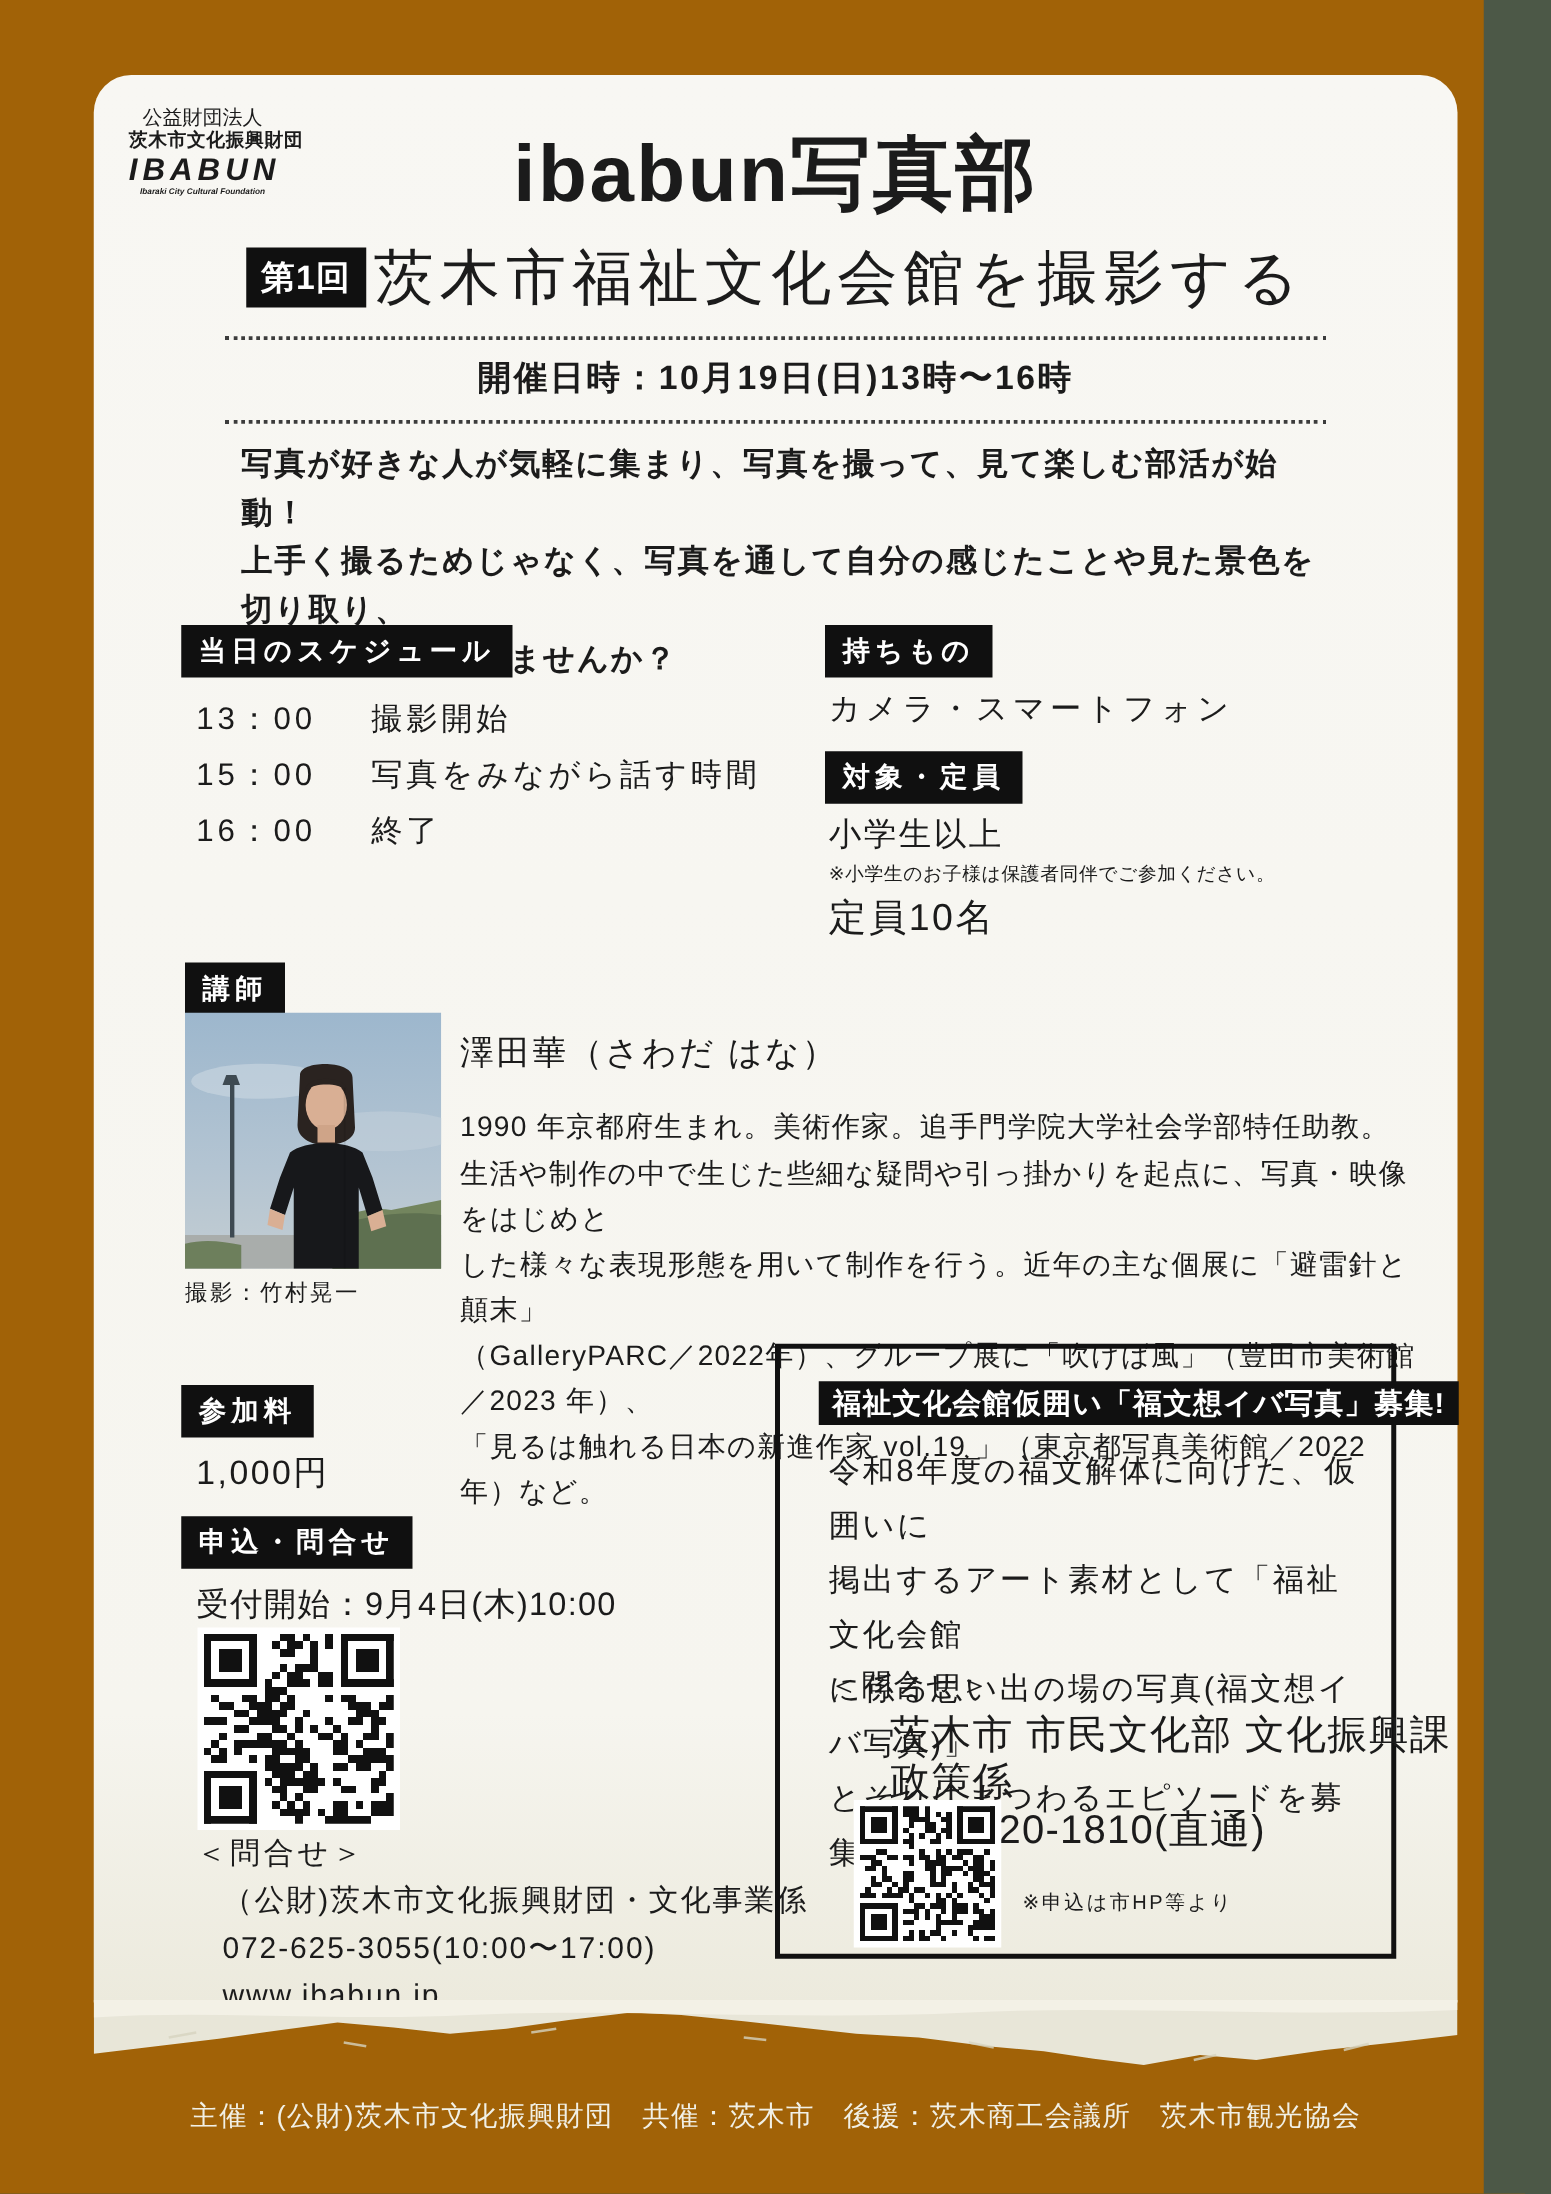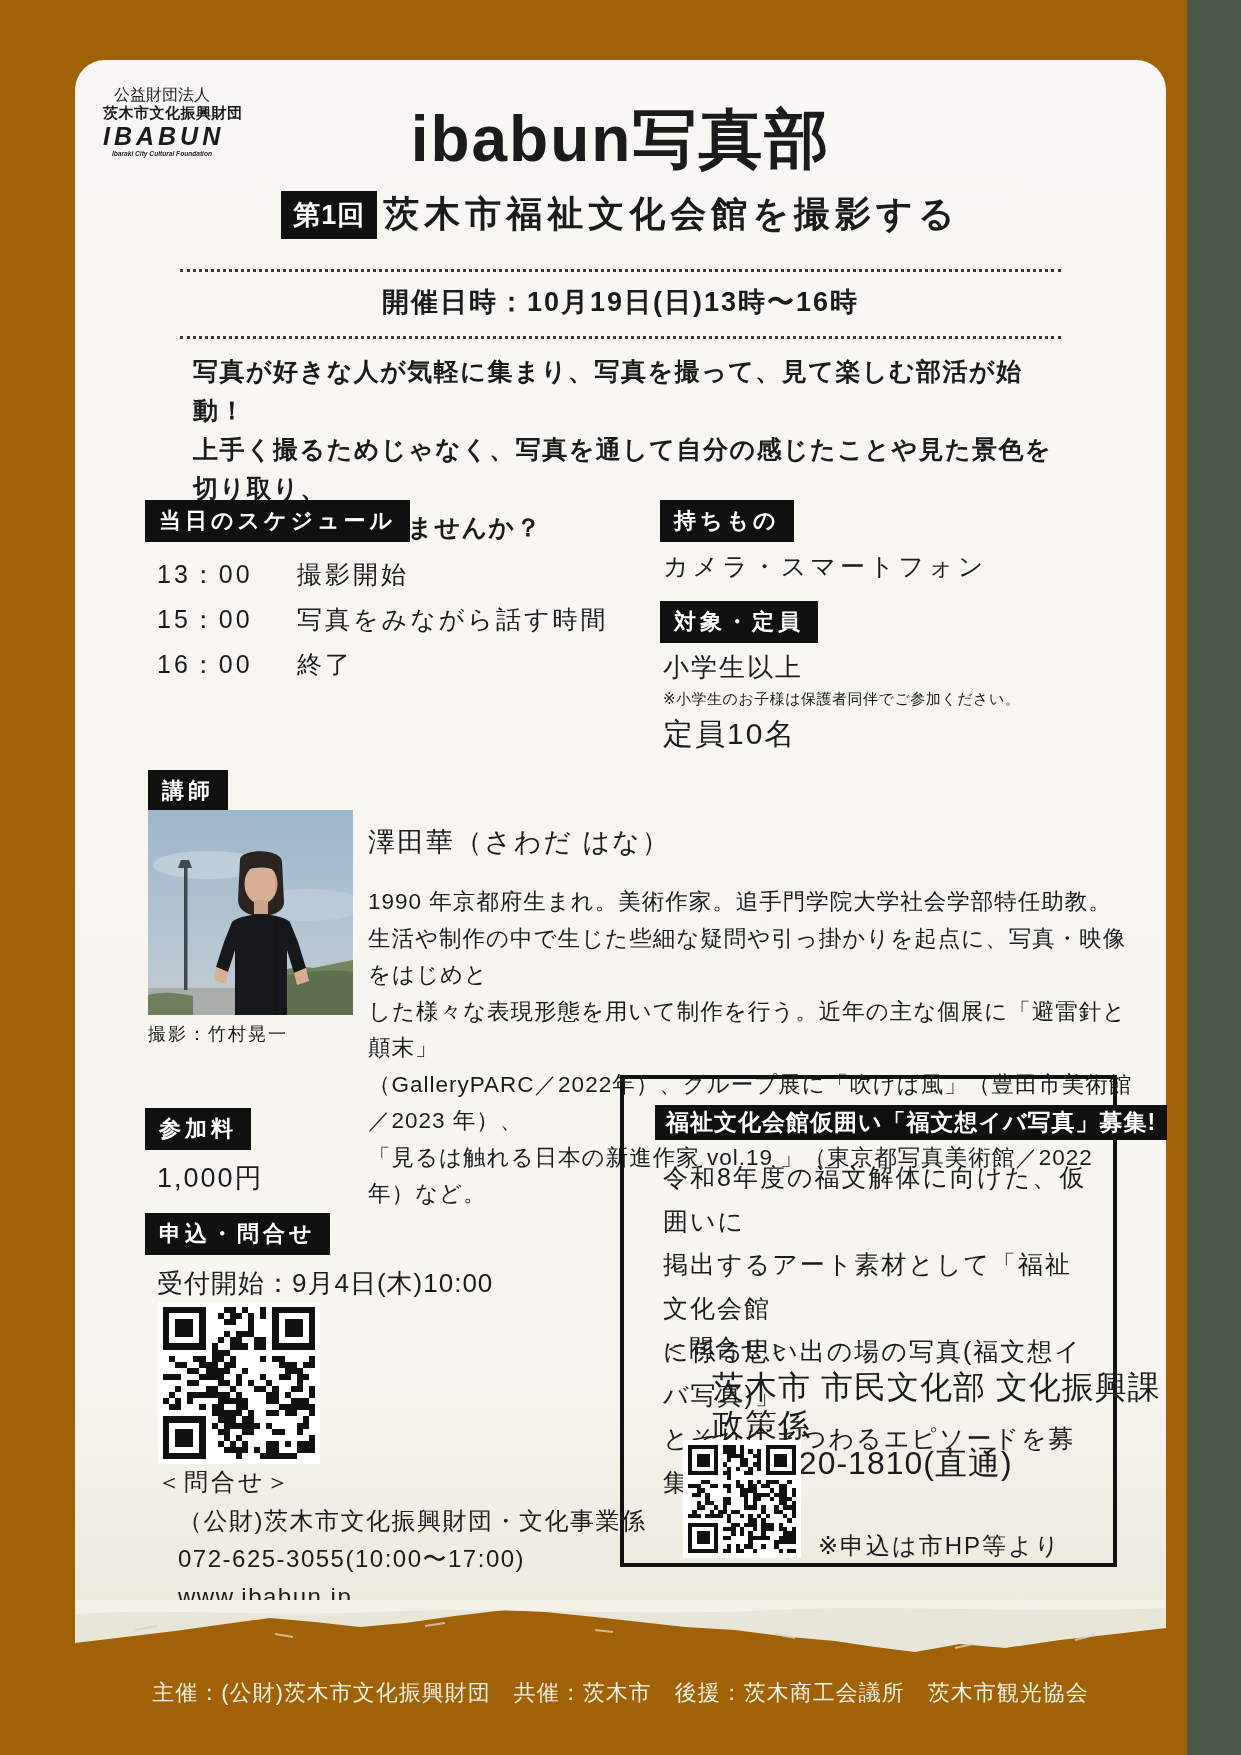--- a/index.html
+++ b/index.html
@@ -25,21 +25,21 @@
   .logo .orgname{font-size:15px;font-weight:bold;letter-spacing:0.5px;white-space:nowrap;}
   .logo .mark{font-size:25px;font-weight:900;font-style:italic;letter-spacing:4px;white-space:nowrap;}
   .logo .sub{font-size:6.6px;font-weight:bold;font-style:italic;white-space:nowrap;}
   
   .title{left:75px;top:96px;width:1091px;text-align:center;
          font-size:64px;font-weight:900;letter-spacing:2px;}
   .subtitle-row{left:75px;top:190px;width:1091px;display:flex;justify-content:center;
                 align-items:center;gap:6px;}
   .edition-badge{background:#101010;color:#fff;font-size:27px;font-weight:bold;
                  padding:6px 12px;letter-spacing:1px;}
-  .subtitle{font-size:36px;font-weight:700;letter-spacing:5px;}
+  .subtitle{font-size:48px;font-weight:400;letter-spacing:5px;}
   .dotline{left:180px;width:881px;border-top:3px dotted #3c3c3c;height:0;}
   .dot1{top:269px;} .dot2{top:336px;}
   .datetime{left:75px;top:284px;width:1091px;text-align:center;
             font-size:27px;font-weight:900;letter-spacing:2px;}
   
   .intro{left:193px;top:352px;width:880px;font-size:25px;font-weight:600;
          line-height:39px;letter-spacing:1.5px;white-space:pre-line;}
   
   .badge{display:inline-block;background:#101010;color:#fff;font-weight:bold;
          font-size:22px;padding:6px 14px;letter-spacing:4px;white-space:nowrap;}
@@ -78,21 +78,21 @@
   
   .recruit-box{left:620px;top:1075px;width:489px;height:484px;border:4px solid #111;}
   .recruit-badge{left:655px;top:1105px;background:#101010;color:#fff;font-weight:bold;
                  font-size:23px;padding:2px 11px;letter-spacing:1px;white-space:nowrap;}
   .recruit-body{left:663px;top:1156px;width:430px;font-size:25px;line-height:43.5px;
                 letter-spacing:2px;white-space:pre-line;}
   .recruit-contact-heading{left:663px;top:1332px;font-size:24px;letter-spacing:2px;}
   .recruit-contact-lines{left:712px;top:1368px;font-size:32px;line-height:38px;
                          letter-spacing:1px;white-space:pre-line;}
   .qr2{left:683px;top:1440px;width:118px;height:118px;}
-  .recruit-note{left:818px;top:1512px;font-size:24px;letter-spacing:2px;margin-top:18px;}
+  .recruit-note{left:818px;top:1512px;font-size:16px;letter-spacing:2px;}
   
   .torn{left:75px;top:1600px;width:1091px;height:70px;}
   .footer{left:0;top:1678px;width:1241px;text-align:center;color:#f1f0e6;
           font-size:22px;letter-spacing:1px;}
 </style>
 </head>
 <body>
 
 <div class="poster">
   <div class="paper"></div>

